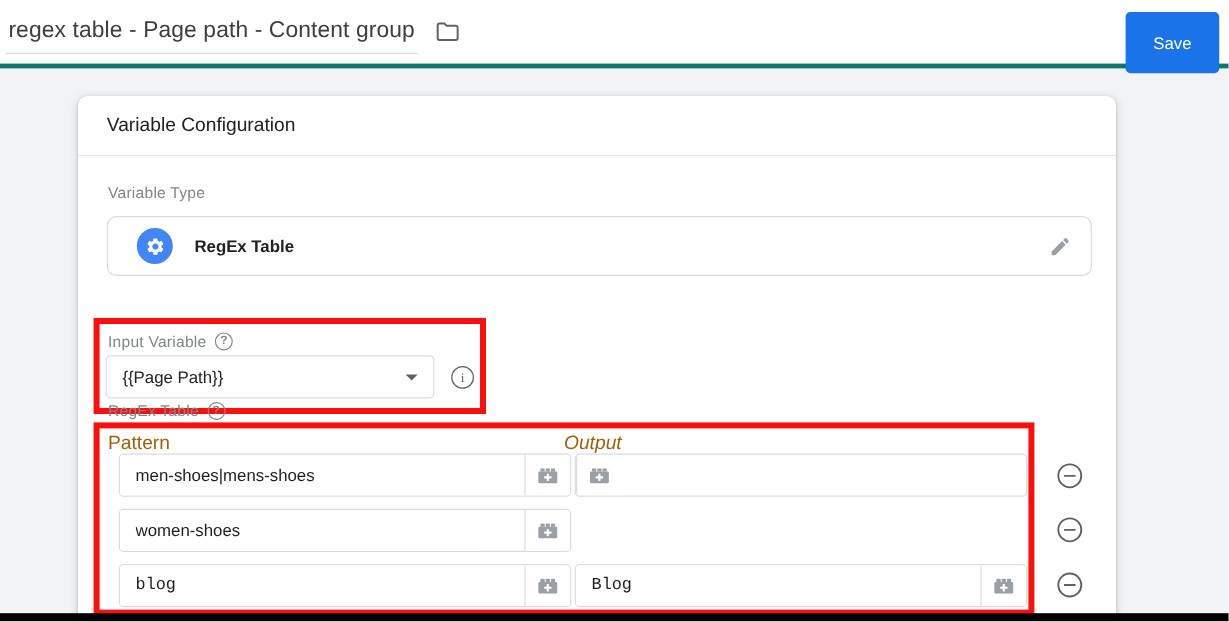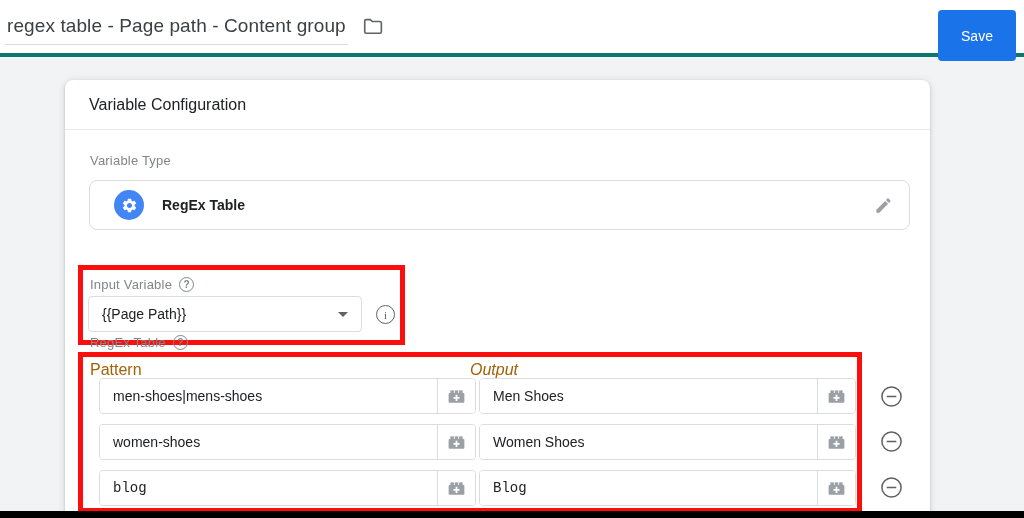--- a/index.html
+++ b/index.html
@@ -150,48 +150,34 @@
             <rect x="3" y="8" width="18" height="11" rx="1"></rect>
             <rect x="5" y="5" width="4" height="3"></rect>
               <rect x="10" y="5" width="4" height="3"></rect>
               <rect x="15" y="5" width="4" height="3"></rect>
             <path fill="#ffffff" d="M11 10h2v7h-2z"></path>
               <path fill="#ffffff" d="M8.5 12.5h7v2h-7z"></path>
           </svg>
         </button>
       </div>
       <div class="cell c-o r1">
-        <input value="Men Shoes" style="">
         <button class="picker-btn">
           <svg width="21" height="21" viewBox="0 0 24 24" fill="#9aa0a6">
             <rect x="3" y="8" width="18" height="11" rx="1"></rect>
             <rect x="5" y="5" width="4" height="3"></rect>
               <rect x="10" y="5" width="4" height="3"></rect>
               <rect x="15" y="5" width="4" height="3"></rect>
             <path fill="#ffffff" d="M11 10h2v7h-2z"></path>
               <path fill="#ffffff" d="M8.5 12.5h7v2h-7z"></path>
           </svg>
         </button>
       </div>
 
       <div class="cell c-p r2">
         <input value="women-shoes" style="">
-        <button class="picker-btn">
-          <svg width="21" height="21" viewBox="0 0 24 24" fill="#9aa0a6">
-            <rect x="3" y="8" width="18" height="11" rx="1"></rect>
-            <rect x="5" y="5" width="4" height="3"></rect>
-              <rect x="10" y="5" width="4" height="3"></rect>
-              <rect x="15" y="5" width="4" height="3"></rect>
-            <path fill="#ffffff" d="M11 10h2v7h-2z"></path>
-              <path fill="#ffffff" d="M8.5 12.5h7v2h-7z"></path>
-          </svg>
-        </button>
-      </div>
-      <div class="cell c-o r2">
-        <input value="Women Shoes" style="">
         <button class="picker-btn">
           <svg width="21" height="21" viewBox="0 0 24 24" fill="#9aa0a6">
             <rect x="3" y="8" width="18" height="11" rx="1"></rect>
             <rect x="5" y="5" width="4" height="3"></rect>
               <rect x="10" y="5" width="4" height="3"></rect>
               <rect x="15" y="5" width="4" height="3"></rect>
             <path fill="#ffffff" d="M11 10h2v7h-2z"></path>
               <path fill="#ffffff" d="M8.5 12.5h7v2h-7z"></path>
           </svg>
         </button>

